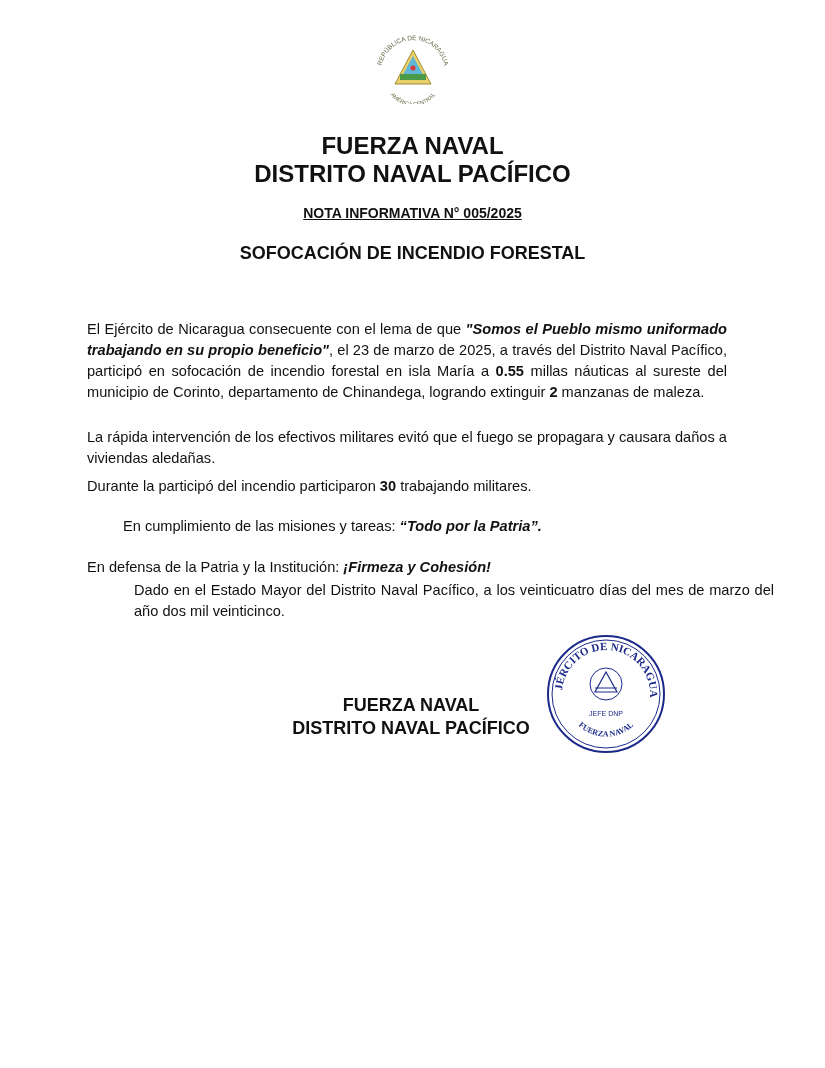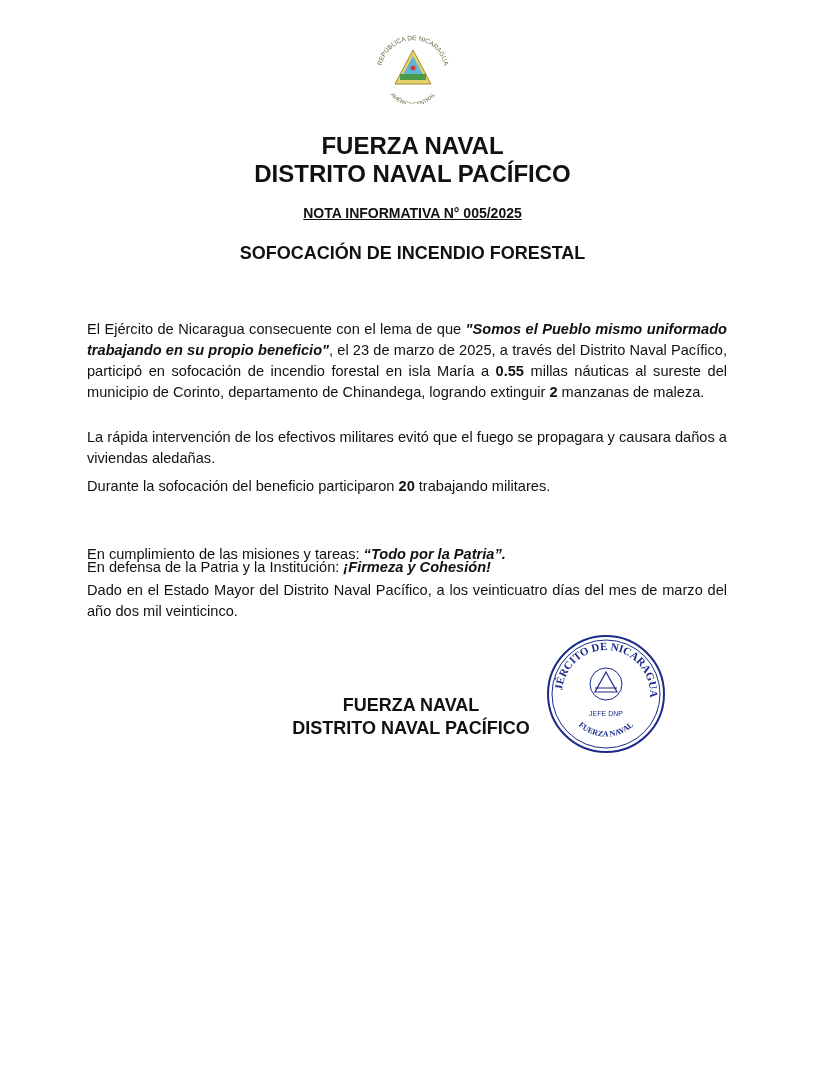--- a/index.html
+++ b/index.html
@@ -16,23 +16,23 @@
     .h-org { top: 132px; font-size: 24px; line-height: 28px; }
     .h-nota { top: 202px; font-size: 14px; line-height: 22px; text-decoration: underline; }
     .h-sub { top: 242px; font-size: 18px; line-height: 22px; }
     .body-text {
       position: absolute; left: 87px; width: 640px; font-size: 14.6px; line-height: 21px;
       text-align: justify;
     }
     .p1 { top: 276px; margin-top: 43px; }
     .p2 { top: 401px; margin-top: 26px; }
     .p3 { top: 476px; }
-    .p4 { top: 544px; }
+    .p4 { top: 516px; margin-left: 36px; }
     .p5 { top: 557px; }
-    .p6 { top: 580px; }
+    .p6 { top: 580px; margin-left: 47px; }
     .bi { font-weight: bold; font-style: italic; }
     .b { font-weight: bold; }
     .sig {
       position: absolute; left: 280px; width: 262px; top: 694px; text-align: center;
       font-weight: bold; font-size: 18px; line-height: 23px;
     }
     .stamp {
       position: absolute; left: 544px; top: 632px; width: 124px; height: 124px;
     }
   </style>
@@ -63,21 +63,21 @@
   <div>DISTRITO NAVAL PACÍFICO</div>
 </div>
 
 <div class="header h-nota">NOTA INFORMATIVA N° 005/2025</div>
 <div class="header h-sub">SOFOCACIÓN DE INCENDIO FORESTAL</div>
 
 <div class="body-text p1"><span>El Ejército de Nicaragua consecuente con el lema de que </span><span class="bi">"Somos el Pueblo mismo uniformado trabajando en su propio beneficio"</span><span>, el 23 de marzo de 2025, a través del Distrito Naval Pacífico, participó en sofocación de incendio forestal en isla María a </span><span class="b">0.55</span><span> millas náuticas al sureste del municipio de Corinto, departamento de Chinandega, logrando extinguir </span><span class="b">2</span><span> manzanas de maleza.</span></div>
 
 <div class="body-text p2">La rápida intervención de los efectivos militares evitó que el fuego se propagara y causara daños a viviendas aledañas.</div>
 
-<div class="body-text p3"><span>Durante la sofocación del beneficio participaron </span><span class="b">20</span><span> trabajando militares.</span></div>
+<div class="body-text p3"><span>Durante la participó del incendio participaron </span><span class="b">30</span><span> trabajando militares.</span></div>
 
 <div class="body-text p4"><span>En cumplimiento de las misiones y tareas: </span><span class="bi">“Todo por la Patria”.</span></div>
 
 <div class="body-text p5"><span>En defensa de la Patria y la Institución: </span><span class="bi">¡Firmeza y Cohesión!</span></div>
 
 <div class="body-text p6">Dado en el Estado Mayor del Distrito Naval Pacífico, a los veinticuatro días del mes de marzo del año dos mil veinticinco.</div>
 
 <div class="sig">
   <div>FUERZA NAVAL</div>
   <div>DISTRITO NAVAL PACÍFICO</div>

